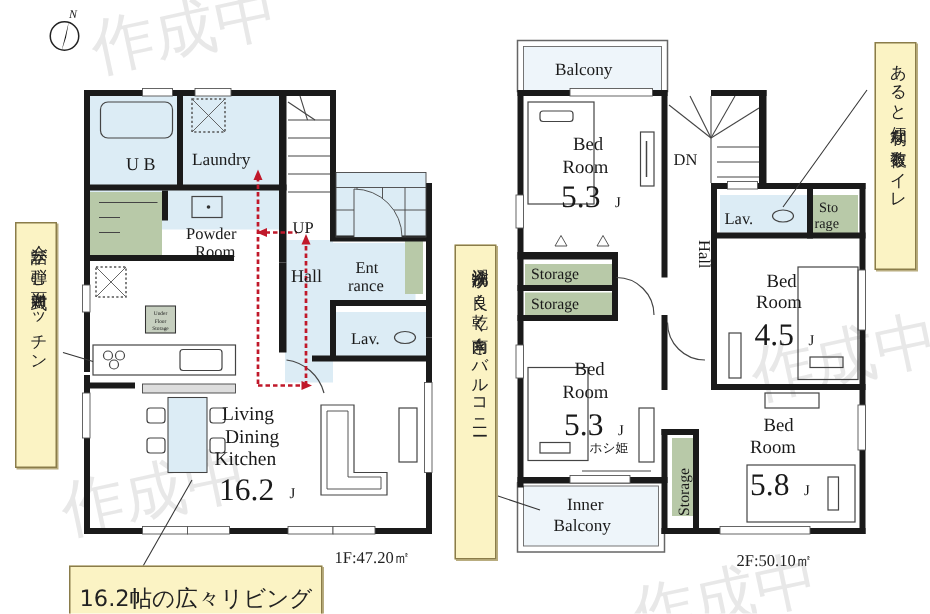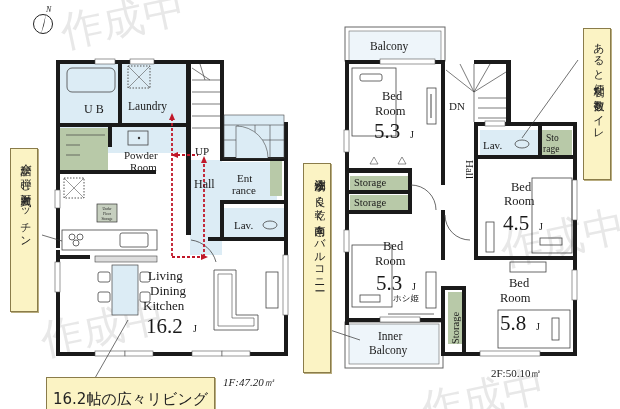--- a/index.html
+++ b/index.html
@@ -306,14 +306,14 @@
     <line x1="330" y1="330" x2="360" y2="340"></line>
     <line x1="578" y1="60" x2="522" y2="138"></line>
   </g>
 </svg>
 
 <div class="callout vert" style="left:10px;top:148px;height:150px;width:20px;font-size:11px;">会話が弾む対面式キッチン</div>
 <div class="callout horiz" style="left:46px;top:377px;">16.2帖の広々リビング</div>
 <div class="callout vert" style="left:303px;top:163px;height:196px;width:20px;font-size:11px;line-height:16px;">洗濯物が良く乾く南向きバルコニー</div>
 <div class="callout vert" style="left:583px;top:28px;height:138px;width:20px;font-size:11px;">あると便利な複数トイレ</div>
 
-<div class="area" style="left:223px;top:375px;font-style:italic;">1F:47.20㎡</div>
+<div class="area" style="left:223px;top:364px;">1F:47.20㎡</div>
 <div class="area" style="left:491px;top:366px;">2F:50.10㎡</div>
 
 </body></html>

